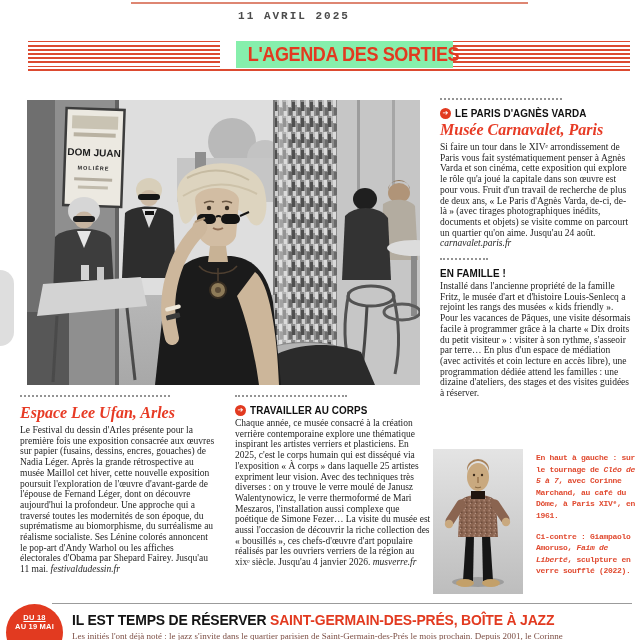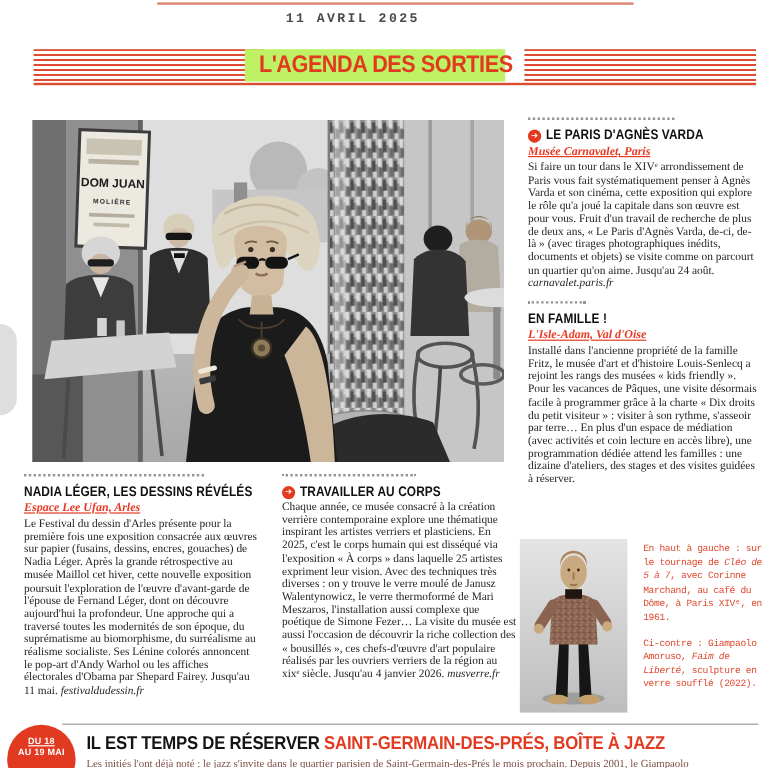--- a/index.html
+++ b/index.html
@@ -20,21 +20,21 @@
   }
 
   
   .stripes {
     top:41px; height:27px;
     background:repeating-linear-gradient(to bottom,
       #dc4a30 0, #dc4a30 1.5px, transparent 1.5px, transparent 4.1px);
   }
   .stripes-left  { left:28px;  width:192px; }
   .stripes-right { left:437px; width:193px; }
-  .banner-title-wrap { left:204px; top:41px; width:217px; height:27px; text-align:right; background:#bef264; }
+  .banner-title-wrap { left:236px; top:41px; width:217px; height:27px; text-align:right; background:#86efac; }
   .banner-title {
     display:inline-block; transform:scaleX(0.9); transform-origin:50% 50%;
     font-family:"Liberation Sans", sans-serif; font-weight:700; font-size:20px;
     letter-spacing:-0.4px; color:#e23a20; white-space:nowrap; line-height:27px;
   }
   .banner-bottom-rule { left:28px; top:69px; width:602px; height:2px; background:#dc4a30; }
 
   
   .photo { left:27px; top:100px; width:393px; height:285px; background:#c8c8c8; }
   .photo svg { display:block; width:100%; height:100%; }
@@ -51,38 +51,38 @@
     font-family:"DejaVu Sans", sans-serif; font-size:7px; line-height:11px;
     text-align:center; flex:0 0 auto;
   }
   .art-title {
     display:inline-block; transform:scaleX(0.86); transform-origin:0 50%;
     font-family:"Liberation Sans", sans-serif; font-weight:700; font-size:11.5px;
     letter-spacing:0.1px; color:#101010; white-space:nowrap;
   }
   .venue {
     font-family:"Liberation Serif", serif; font-style:italic; font-weight:700;
-    font-size:10px; color:#e73b25; margin-bottom:3px;text-decoration:underline;
+    font-size:16px; color:#e73b25; margin-bottom:3px;
   }
   .body-text { font-size:9.5px; line-height:10.7px; color:#242424; text-align:left; }
   .body-text em, .site { }
   .site-row { display:flex; justify-content:space-between; align-items:center; font-size:9.5px; line-height:10.7px; color:#242424; }
   .hand-icon { font-family:"DejaVu Sans", sans-serif; font-size:10px; color:#111; font-style:normal; }
 
   .col-left   { left:20px;  top:395px; width:196px; }
   .col-mid    { left:235px; top:395px; width:196px; }
   .col-right  { left:440px; top:98px;  width:192px; }
   .art-block { margin-bottom:9px; }
 
   
   .figurine { left:433px; top:449px; width:90px; height:145px; }
   .figurine svg { display:block; width:100%; height:100%; }
   .caption {
     left:536px; top:452px; width:102px;
-    font-family:"Liberation Mono", monospace; font-weight:400;
+    font-family:"Liberation Mono", monospace; font-weight:700;
     font-size:8px; letter-spacing:-0.3px; line-height:11.6px; color:#e04a30;
   }
   .caption p + p { margin-top:9px; }
 
   
   .bottom-rule { left:52px; top:603px; width:580px; height:1px; background:#9b9b9b; }
   .badge {
     left:6px; top:604px; width:57px; height:57px; border-radius:50%;
     background:#e23a20; color:#fff; text-align:center;
     font-family:"Liberation Sans", sans-serif; font-weight:700;
@@ -236,23 +236,20 @@
       <rect x="138" y="206" width="16" height="4" rx="2" transform="rotate(-14 146 208)" fill="#efe9dc"></rect>
       <rect x="139" y="214" width="14" height="5" rx="1" transform="rotate(-14 146 216)" fill="#3a3a3a"></rect>
     </g>
   </svg>
 </div>
 
 <div class="abs curl"></div>
 
 <div class="abs col col-left">
   <div class="dotted" style="width:150px"></div>
-  <div class="kicker-row">
-    <span class="art-title">NADIA LÉGER, LES DESSINS RÉVÉLÉS</span>
-  </div>
   <div class="venue">Espace Lee Ufan, Arles</div>
   <p class="body-text"><span>Le Festival du dessin d'Arles présente pour la première fois une exposition consacrée aux œuvres sur papier (fusains, dessins, encres, gouaches) de Nadia Léger. Après la grande rétrospective au musée Maillol cet hiver, cette nouvelle exposition poursuit l'exploration de l'œuvre d'avant-garde de l'épouse de Fernand Léger, dont on découvre aujourd'hui la profondeur. Une approche qui a traversé toutes les modernités de son époque, du suprématisme au biomorphisme, du surréalisme au réalisme socialiste. Ses Lénine colorés annoncent le pop-art d'Andy Warhol ou les affiches électorales d'Obama par Shepard Fairey. Jusqu'au 11 mai.</span> <em class="site">festivaldudessin.fr</em></p>
 </div>
 
 <div class="abs col col-mid">
   <div class="dotted" style="width:112px"></div>
   <div class="kicker-row">
     <span class="kicker-icon">➔</span>
     <span class="art-title">TRAVAILLER AU CORPS</span>
   </div>
@@ -271,21 +268,20 @@
     <div class="site-row">
         <em class="site">carnavalet.paris.fr</em>
       </div>
   </div>
 
   <div class="art-block">
     <div class="dotted" style="width:48px"></div>
     <div class="kicker-row">
       <span class="art-title">EN FAMILLE !</span>
     </div>
-    <div class="venue">L'Isle-Adam, Val d'Oise</div>
     <p class="body-text"><span>Installé dans l'ancienne propriété de la famille Fritz, le musée d'art et d'histoire Louis-Senlecq a rejoint les rangs des musées « kids friendly ». Pour les vacances de Pâques, une visite désormais facile à programmer grâce à la charte « Dix droits du petit visiteur » : visiter à son rythme, s'asseoir par terre… En plus d'un espace de médiation (avec activités et coin lecture en accès libre), une programmation dédiée attend les familles : une dizaine d'ateliers, des stages et des visites guidées à réserver.</span></p>
   </div>
 </div>
 
 <div class="abs figurine">
   <svg viewBox="0 0 90 145" preserveAspectRatio="none">
     <defs>
       <linearGradient id="fgbg" x1="0" y1="0" x2="0" y2="1">
         <stop offset="0" stop-color="#e4e4e4"></stop>
           <stop offset="1" stop-color="#bdbdbd"></stop>
@@ -326,13 +322,13 @@
 </div>
 
 <div class="abs bottom-rule"></div>
 <div class="abs badge">
   <div class="u">DU 18</div>
   <div>AU 19 MAI</div>
 </div>
 <div class="abs bottom-head">
   <span class="hd"><span class="hd-black">IL EST TEMPS DE RÉSERVER </span><span class="hd-red">SAINT-GERMAIN-DES-PRÉS, BOÎTE À JAZZ</span></span>
 </div>
-<div class="abs bottom-teaser">Les initiés l'ont déjà noté : le jazz s'invite dans le quartier parisien de Saint-Germain-des-Prés le mois prochain. Depuis 2001, le Giampaolo</div>
+<div class="abs bottom-teaser">Les initiés l'ont déjà noté : le jazz s'invite dans le quartier parisien de Saint-Germain-des-Prés le mois prochain. Depuis 2001, le Corinne</div>
 
 </body></html>

